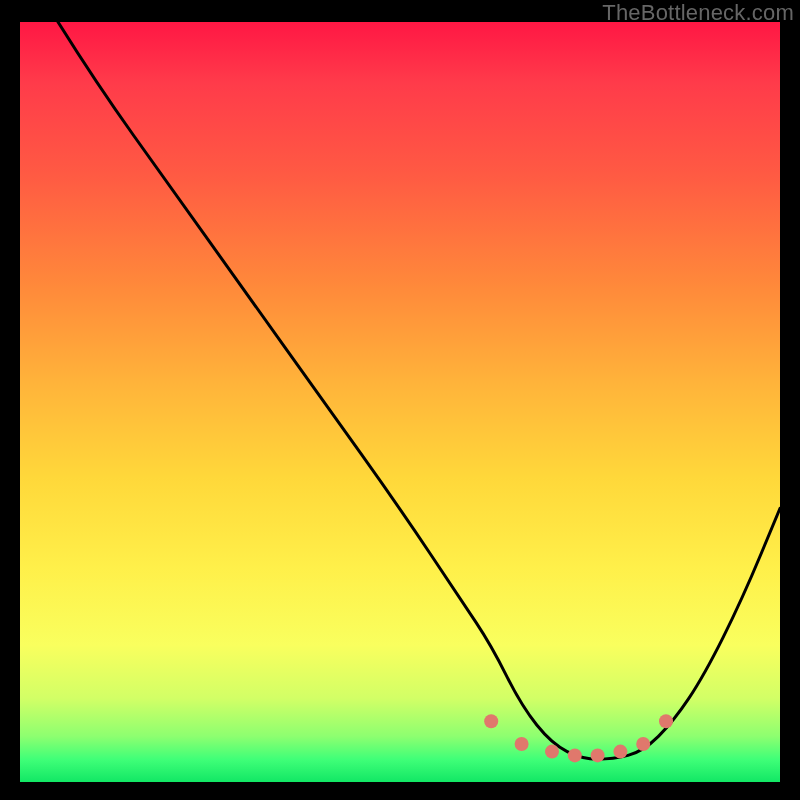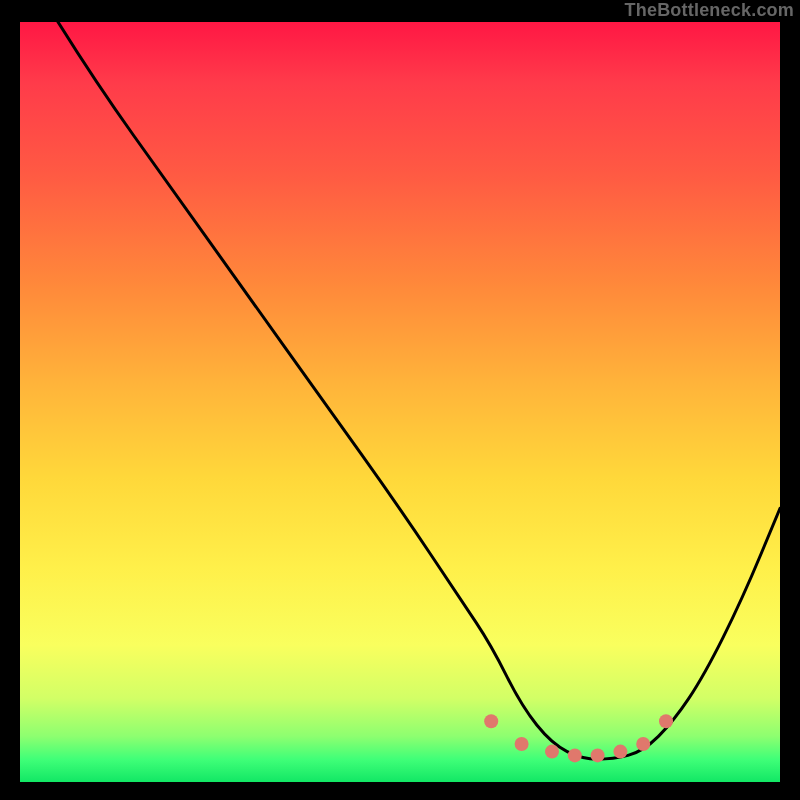--- a/index.html
+++ b/index.html
@@ -45,22 +45,22 @@
     left: 0;
     top: 0;
     width: 760px;
     height: 760px;
   }
   .watermark {
     position: absolute;
     right: 6px;
     top: 0px;
     color: #666;
-    font-size: 18px;
-    font-weight: 700;
+    font-size: 22px;
+    font-weight: 400;
     letter-spacing: 0.2px;
   }
 </style>
 </head>
 <body>
 
 <div class="watermark">TheBottleneck.com</div>
 
 <div class="frame">
   <div class="plot"></div>

